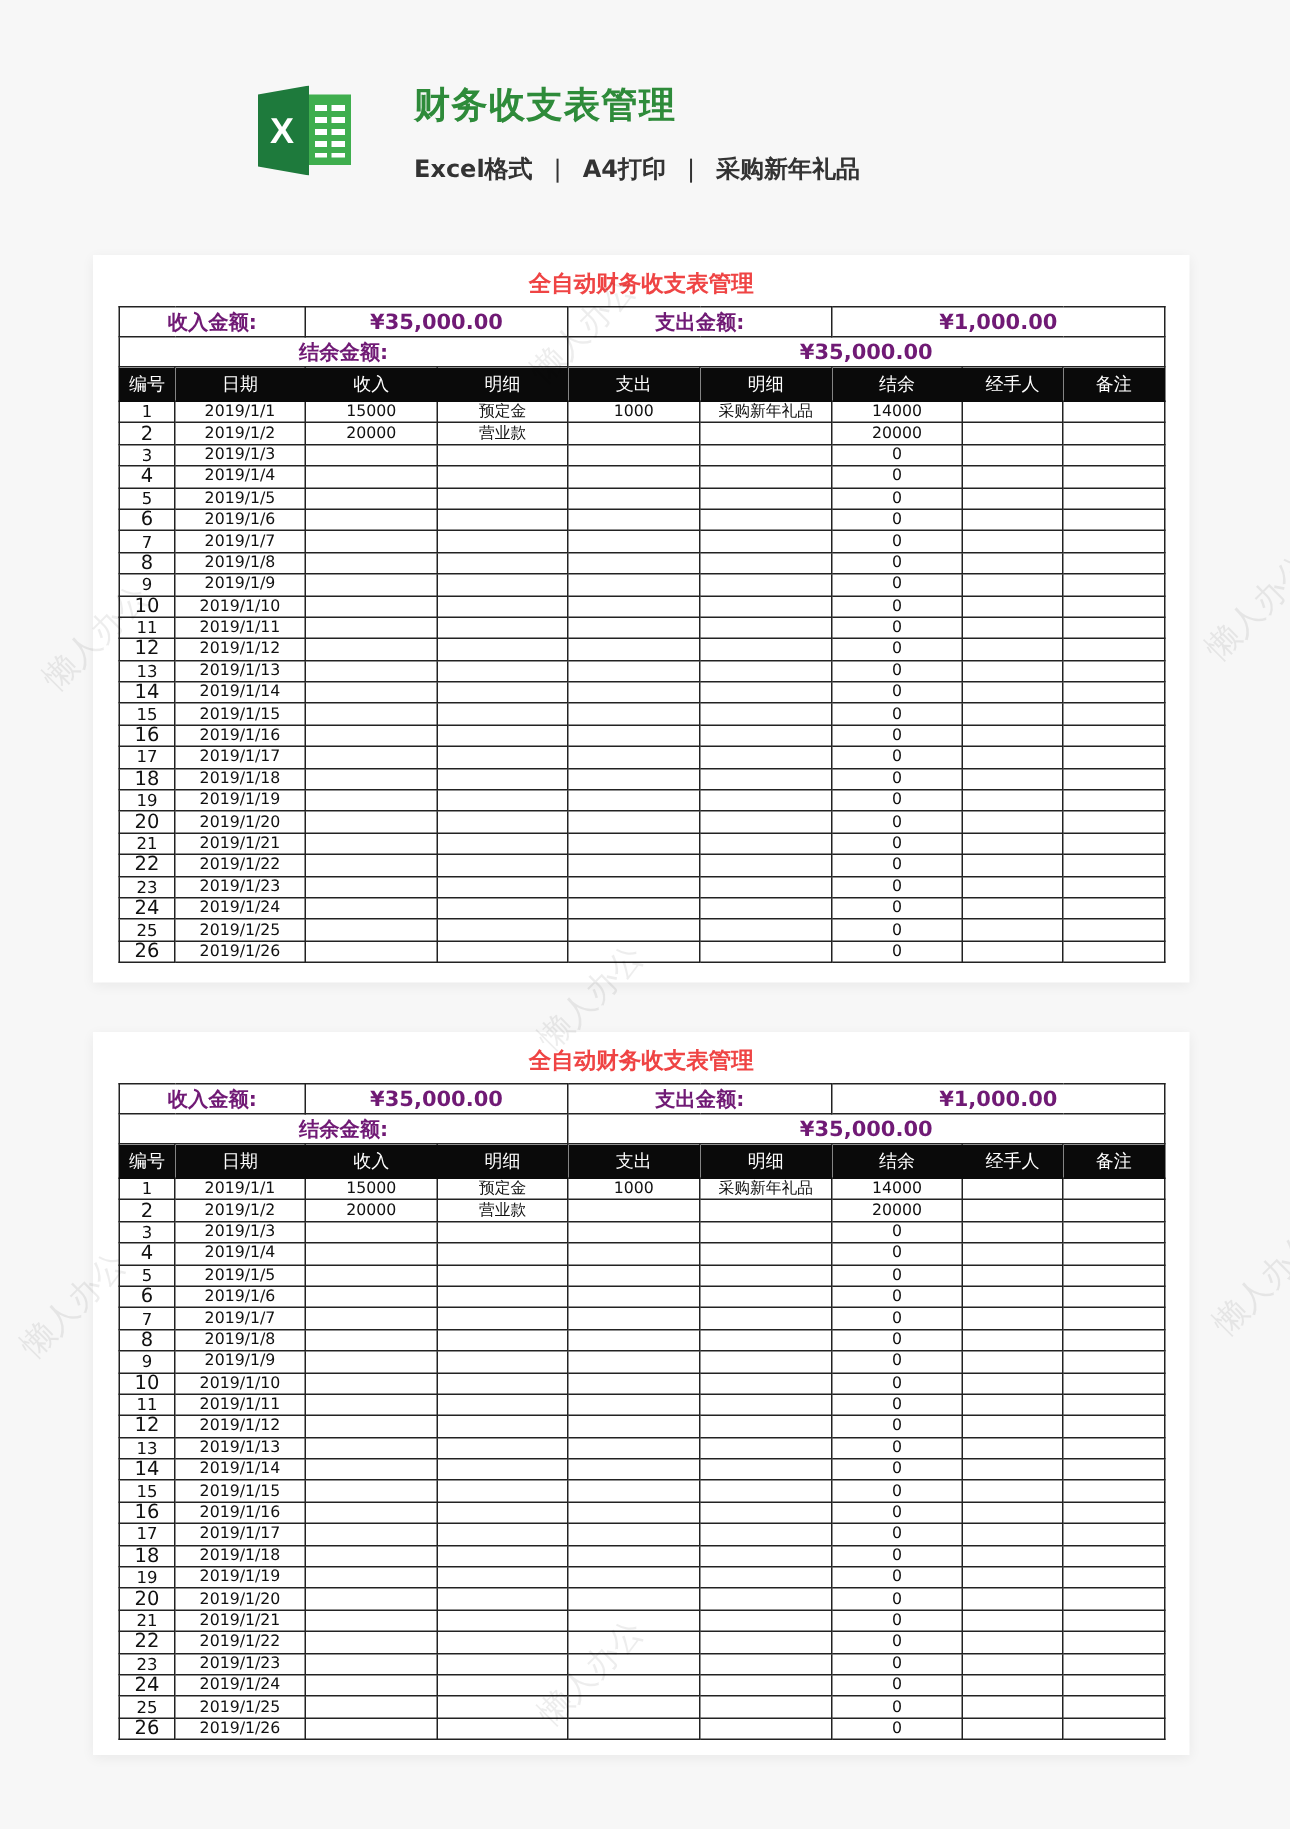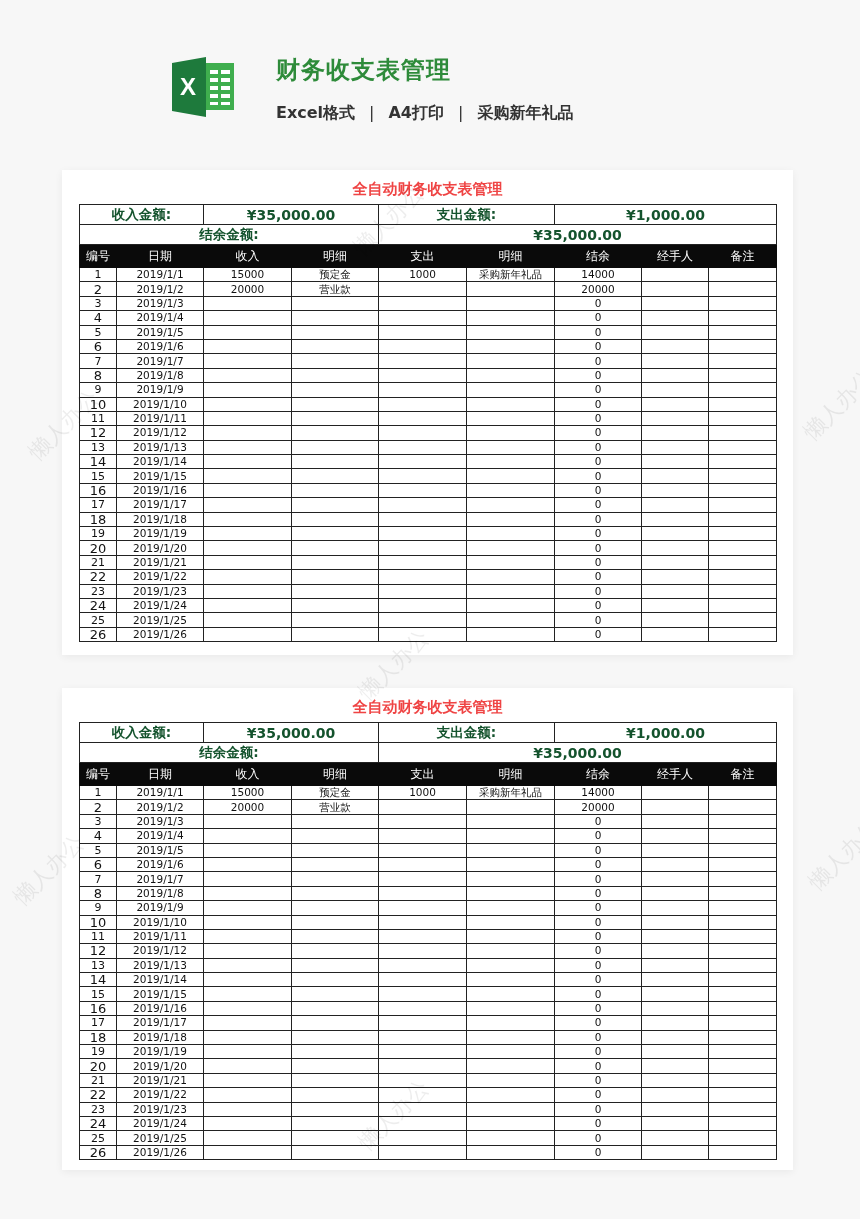--- a/index.html
+++ b/index.html
@@ -16,21 +16,21 @@
   .sheet {
     position:absolute; left:62px; width:731px; background:#fff;
     box-shadow:0 2px 8px rgba(0,0,0,0.06);
   }
   .sheet-title { position:absolute; left:0; width:100%; top:10px; text-align:center; font-size:15px; font-weight:bold; color:#ef4444; }
   table.grid {
     position:absolute; left:17px; top:34px; width:697px; border-collapse:collapse; table-layout:fixed;
     font-size:11px; color:#111;
   }
   table.grid td, table.grid th { border:1px solid #222; padding:0; text-align:center; white-space:nowrap; overflow:hidden; }
-  table.grid .sum td { height:19px; color:#14532d; font-weight:bold; font-size:14px;text-align:center; }
+  table.grid .sum td { height:19px; color:#701a75; font-weight:bold; font-size:14px;text-align:center; }
   table.grid .sum td.lbl { font-size:13.5px; }
   table.grid .hdr th { background:#0a0a0a; color:#fff; font-weight:normal; font-size:12px; height:22px; border-color:#0a0a0a; }
   table.grid .row td { height:13.4px; line-height:13px; font-size:10.5px; }
   table.grid .row td.id { font-size:11px; }
   table.grid .row td.id.big { font-size:13px; }
 
   .wm { position:absolute; color:rgba(0,0,0,0.07); font-size:22px; transform:rotate(-45deg); white-space:nowrap; pointer-events:none; font-family:"DejaVu Serif", serif; }
 </style>
 </head>
 <body>

